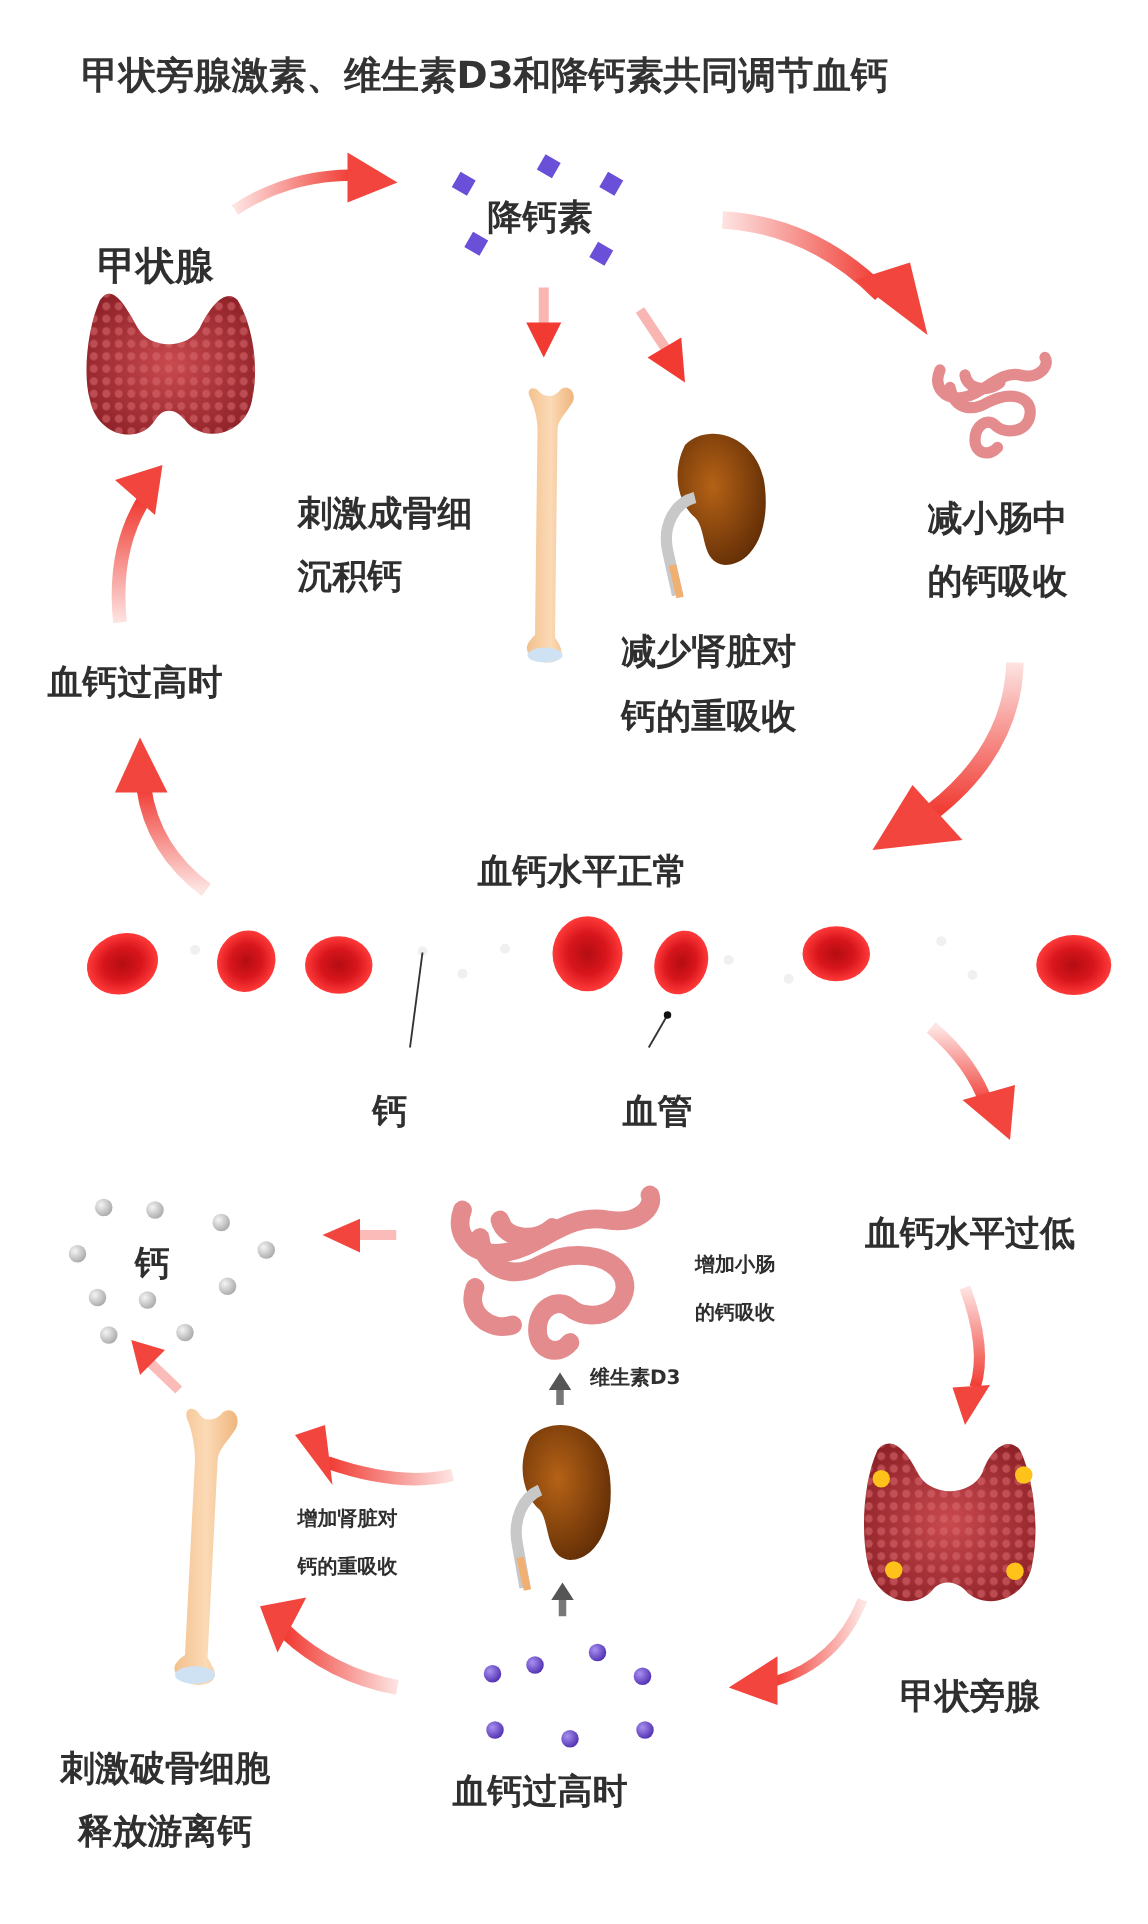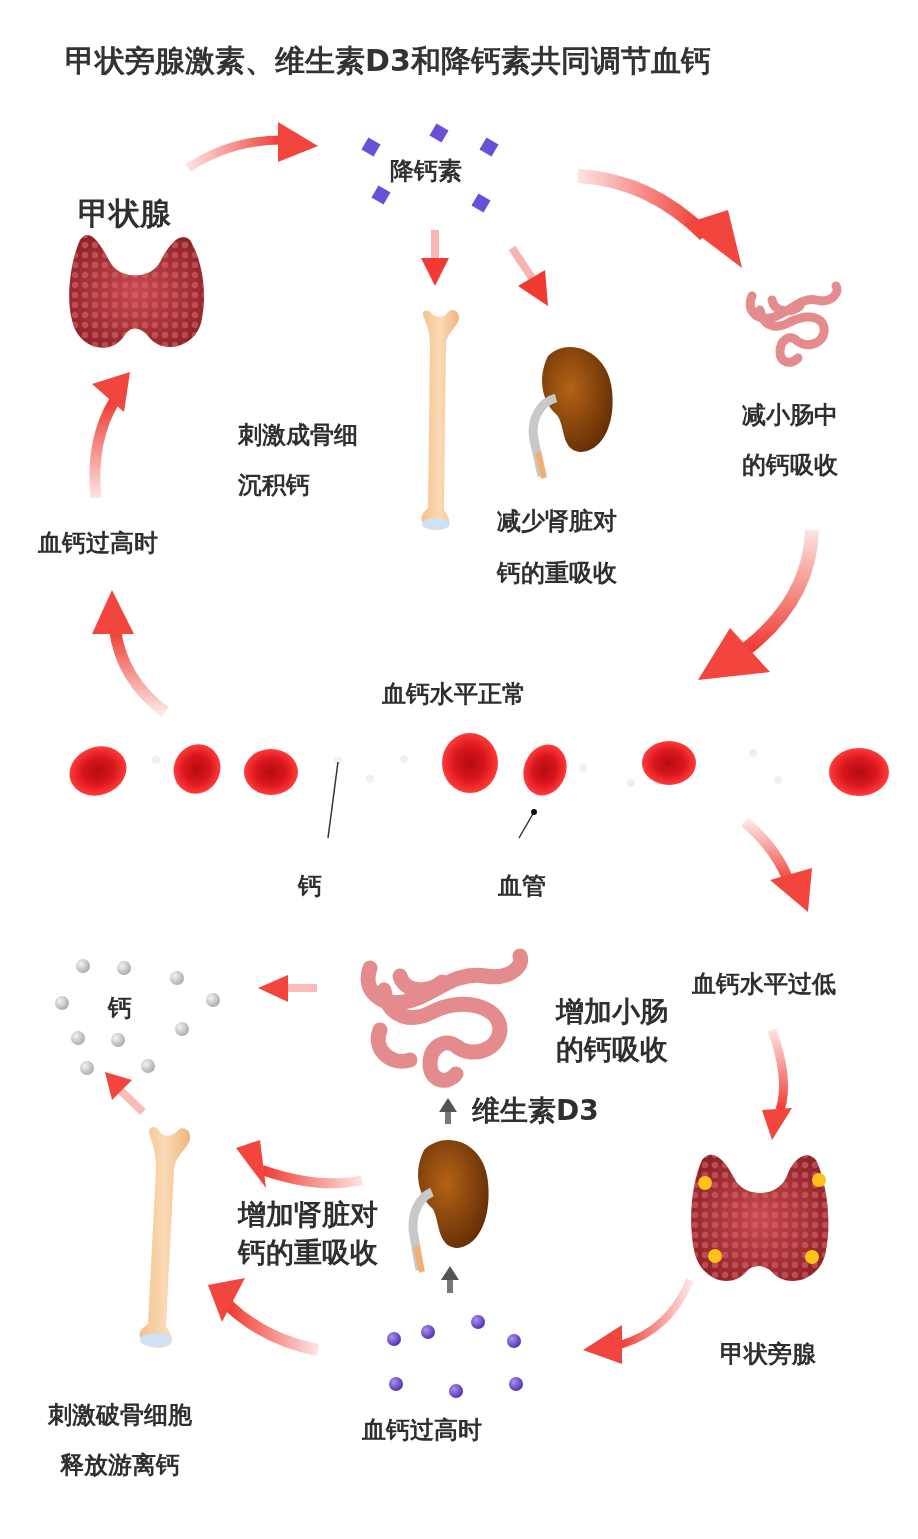--- a/index.html
+++ b/index.html
@@ -2,22 +2,22 @@
 <html><head>
 <meta charset="utf-8">
 <style>
   html, body { margin: 0; padding: 0; background: #ffffff; }
   body { width: 918px; height: 1539px; position: relative; overflow: hidden;
          font-family: "DejaVu Sans", "Liberation Sans", sans-serif; color: #2b2b2b; }
   .abs { position: absolute; }
   .lbl { position: absolute; color: #2f2f2f; font-weight: bold; line-height: 1.5; white-space: nowrap; }
   .title { left: 0; width: 776px; top: 38px; text-align: center; font-size: 30px; font-weight: bold; color: #333; }
   .f32 { font-size: 31px; }
-  .f28 { font-size: 24px; }
-  .f24 { font-size: 28px; }
+  .f28 { font-size: 28px; }
+  .f24 { font-size: 16px; }
   svg.layer { position: absolute; left: 0; top: 0; }
   .vessel { left: 42px; top: 722px; width: 828px; height: 96px; border-radius: 18px;
             background: linear-gradient(to bottom, #f4a6a6 0%, #8c0f12 10%, #5a0508 30%, #2b0003 55%, #4a0206 80%, #8b1114 92%, #f2a0a0 100%);
             box-shadow: 0 0 6px rgba(230,120,120,0.6); }
 </style>
 </head>
 <body>
 
 <div class="lbl title">甲状旁腺激素、维生素D3和降钙素共同调节血钙</div>
 
@@ -245,21 +245,21 @@
     <circle cx="715" cy="1256" r="7" fill="#ffc21a"></circle>
     <circle cx="812" cy="1257" r="7" fill="#ffc21a"></circle>
   </g>
 </svg>
 
 <div class="abs vessel" style="z-index:-1;"></div>
 
 <div class="lbl f32" style="left:78px; top:190px;">甲状腺</div>
 <div class="lbl f28" style="left:390px; top:153px;">降钙素</div>
 
-<div class="abs" style="left:238px; top:408px;">
+<div class="abs" style="left:238px; top:384px;">
   <div class="lbl f28" style="position:static; line-height:54px;">刺激成骨细</div>
   <div class="lbl f28" style="position:static; line-height:54px; margin-top:-4px;">沉积钙</div>
 </div>
 
 <div class="abs" style="left:497px; top:495px;">
   <div class="lbl f28" style="position:static; line-height:52px;">减少肾脏对</div>
   <div class="lbl f28" style="position:static; line-height:52px;">钙的重吸收</div>
 </div>
 
 <div class="abs" style="left:742px; top:390px;">

